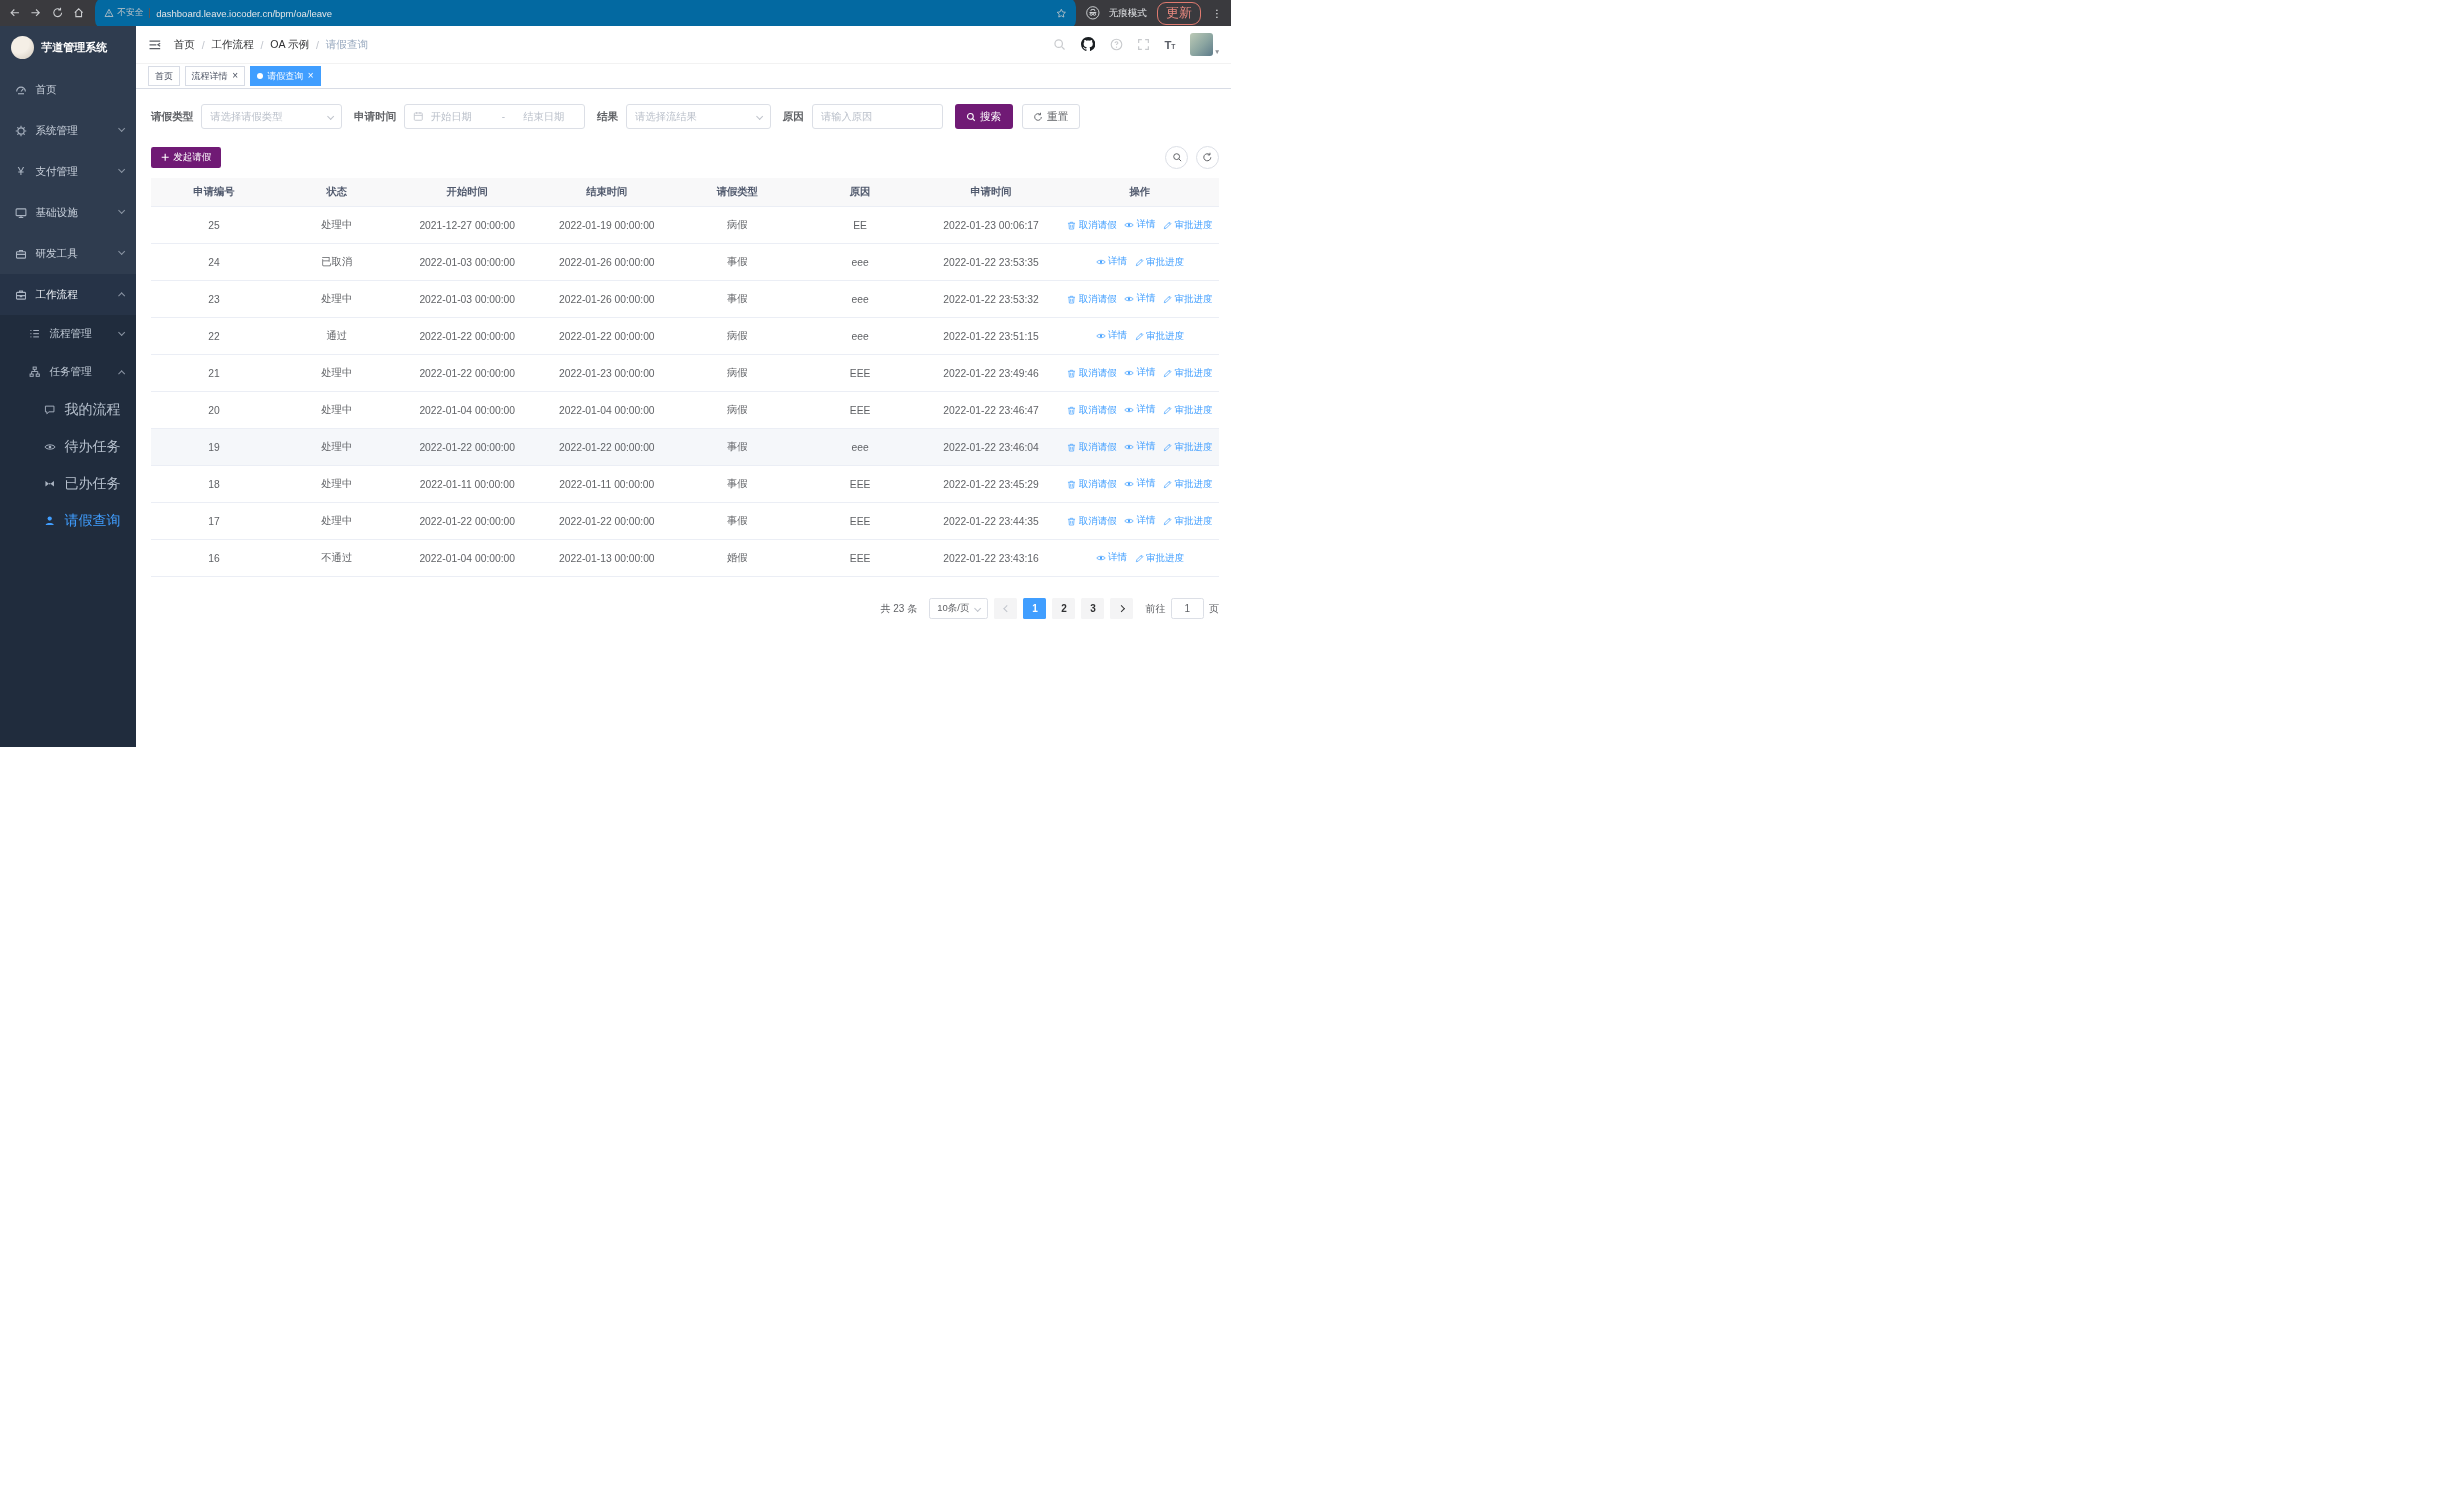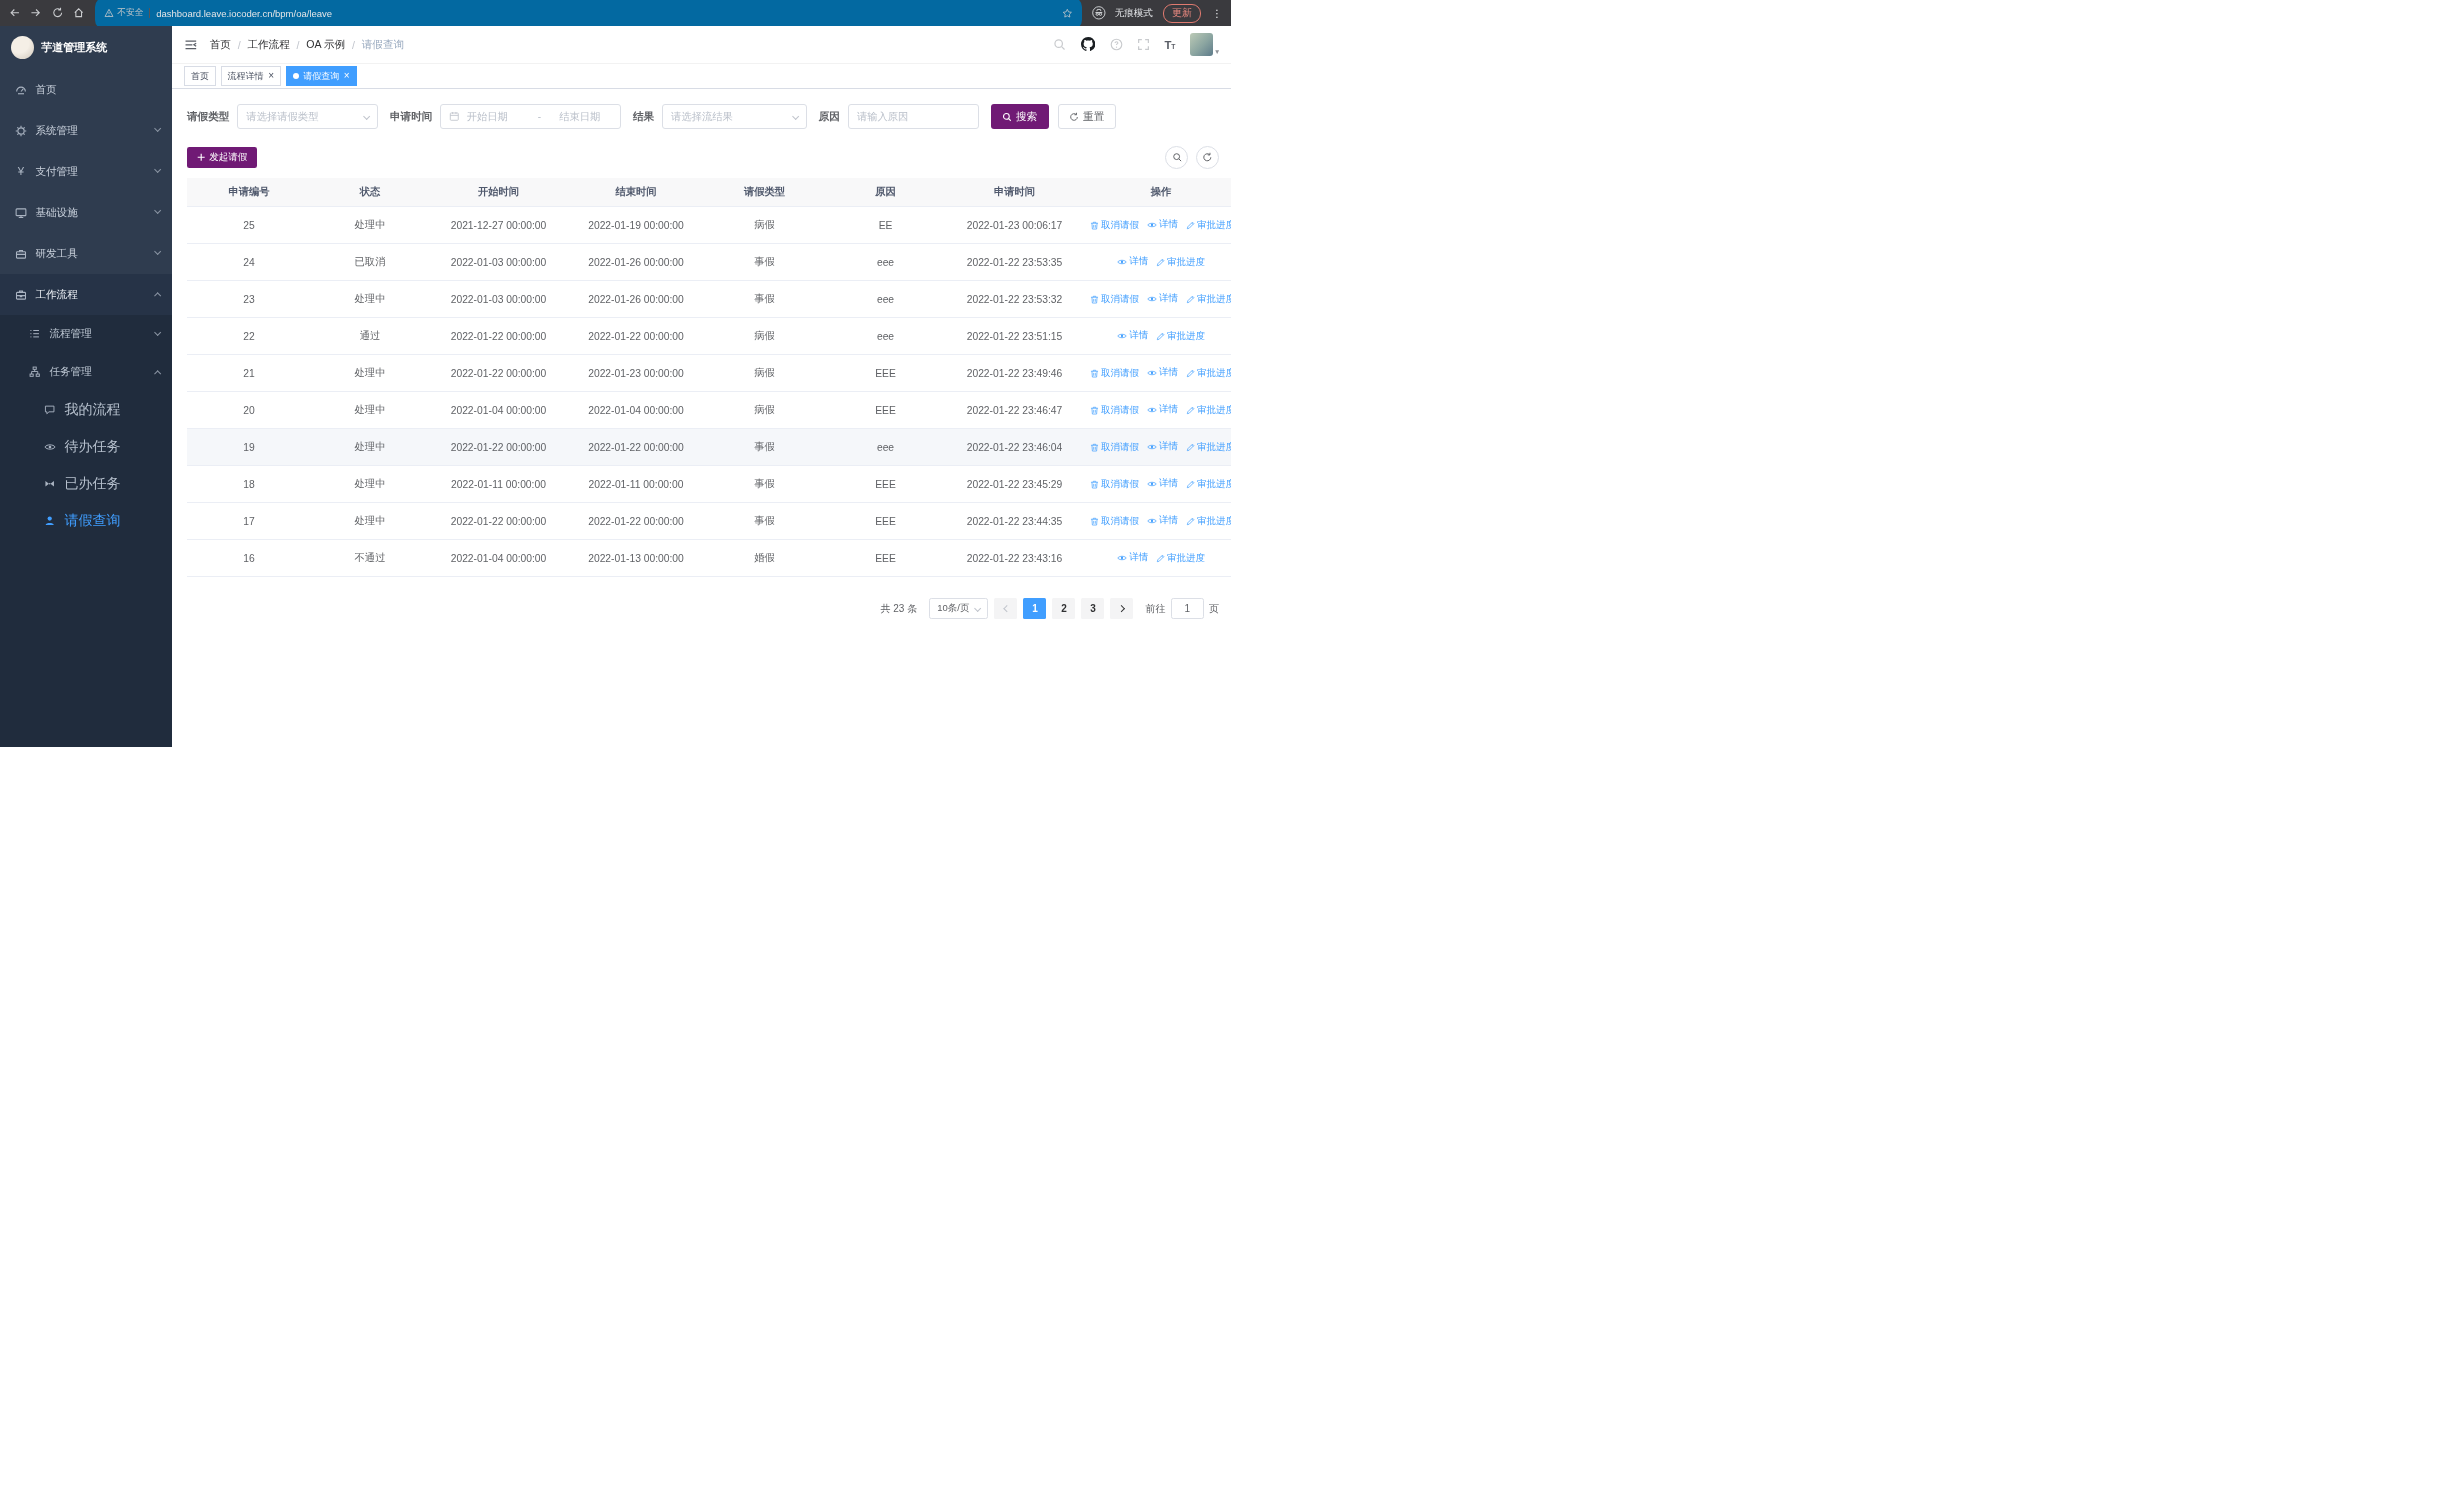--- a/index.html
+++ b/index.html
@@ -13,27 +13,27 @@
 
   
   .browser-bar { height:26px; background:#3a3a3e; display:flex; align-items:center; padding:0 9px; gap:10px; flex-shrink:0; }
   .bic { color:#c9cbce; display:flex; align-items:center; }
   .url-pill { flex:1; height:33px; background:#0369a1; border-radius:10px; display:flex; align-items:center; padding:5px 9px; gap:6px; min-width:0; }
   .warn-lab { display:flex; align-items:center; gap:3.8px; color:#c6c8ca; font-size:8.7px; white-space:nowrap; }
   .url-divider { width:0.8px; height:10px; background:#56565a; }
   .url-text { color:#e4e5e7; font-size:9.5px; white-space:nowrap; overflow:hidden; }
   .star-ic { margin-left:auto; color:#c9cbce; }
   .incog { display:flex; align-items:center; gap:9px; color:#e8eaed; font-size:9.5px; white-space:nowrap; }
-  .update-pill { border:1.1px solid #e07a6f; color:#eb8a80; border-radius:9px; padding:1.5px 8.4px; font-size:10px; white-space:nowrap; }
+  .update-pill { border:1.1px solid #e07a6f; color:#eb8a80; border-radius:9px; padding:1.5px 8.4px; font-size:13px; white-space:nowrap; }
   .kebab { color:#e8eaed; font-size:10.6px; letter-spacing:0; }
 
   .app { flex:1; display:flex; min-height:0; }
 
   
-  .sidebar { width:172px; background:#2f3c4f; display:flex; flex-direction:column; flex-shrink:0; }
+  .sidebar { width:136px; background:#2f3c4f; display:flex; flex-direction:column; flex-shrink:0; }
   .logo { height:43px; display:flex; align-items:center; gap:7.6px; padding:0 10.6px; }
   .logo-avatar { width:23px; height:23px; border-radius:50%; background:radial-gradient(circle at 35% 30%, #f5efe6 0 45%, #cfc6ba 100%); flex-shrink:0; }
   .logo-title { color:#ffffff; font-weight:bold; font-size:11px; white-space:nowrap; }
   .mi { display:flex; align-items:center; height:41px; padding:0 12px 0 15px; gap:8.4px; font-size:10.6px; color:#c9d1dc; white-space:nowrap; }
   .mi .ic { width:12px; display:flex; justify-content:center; color:#aab4c2; flex-shrink:0; }
   .chev { width:5.3px; height:5.3px; border-right:1.1px solid #8a94a3; border-bottom:1.1px solid #8a94a3; margin-left:auto; flex-shrink:0; }
   .chev.down { transform:rotate(45deg); margin-top:-3px; }
   .chev.up { transform:rotate(225deg); margin-top:3px; }
   .wf-head { background:#263347; color:#eef2f7; }
   .side-dark { background:#202c3d; }

